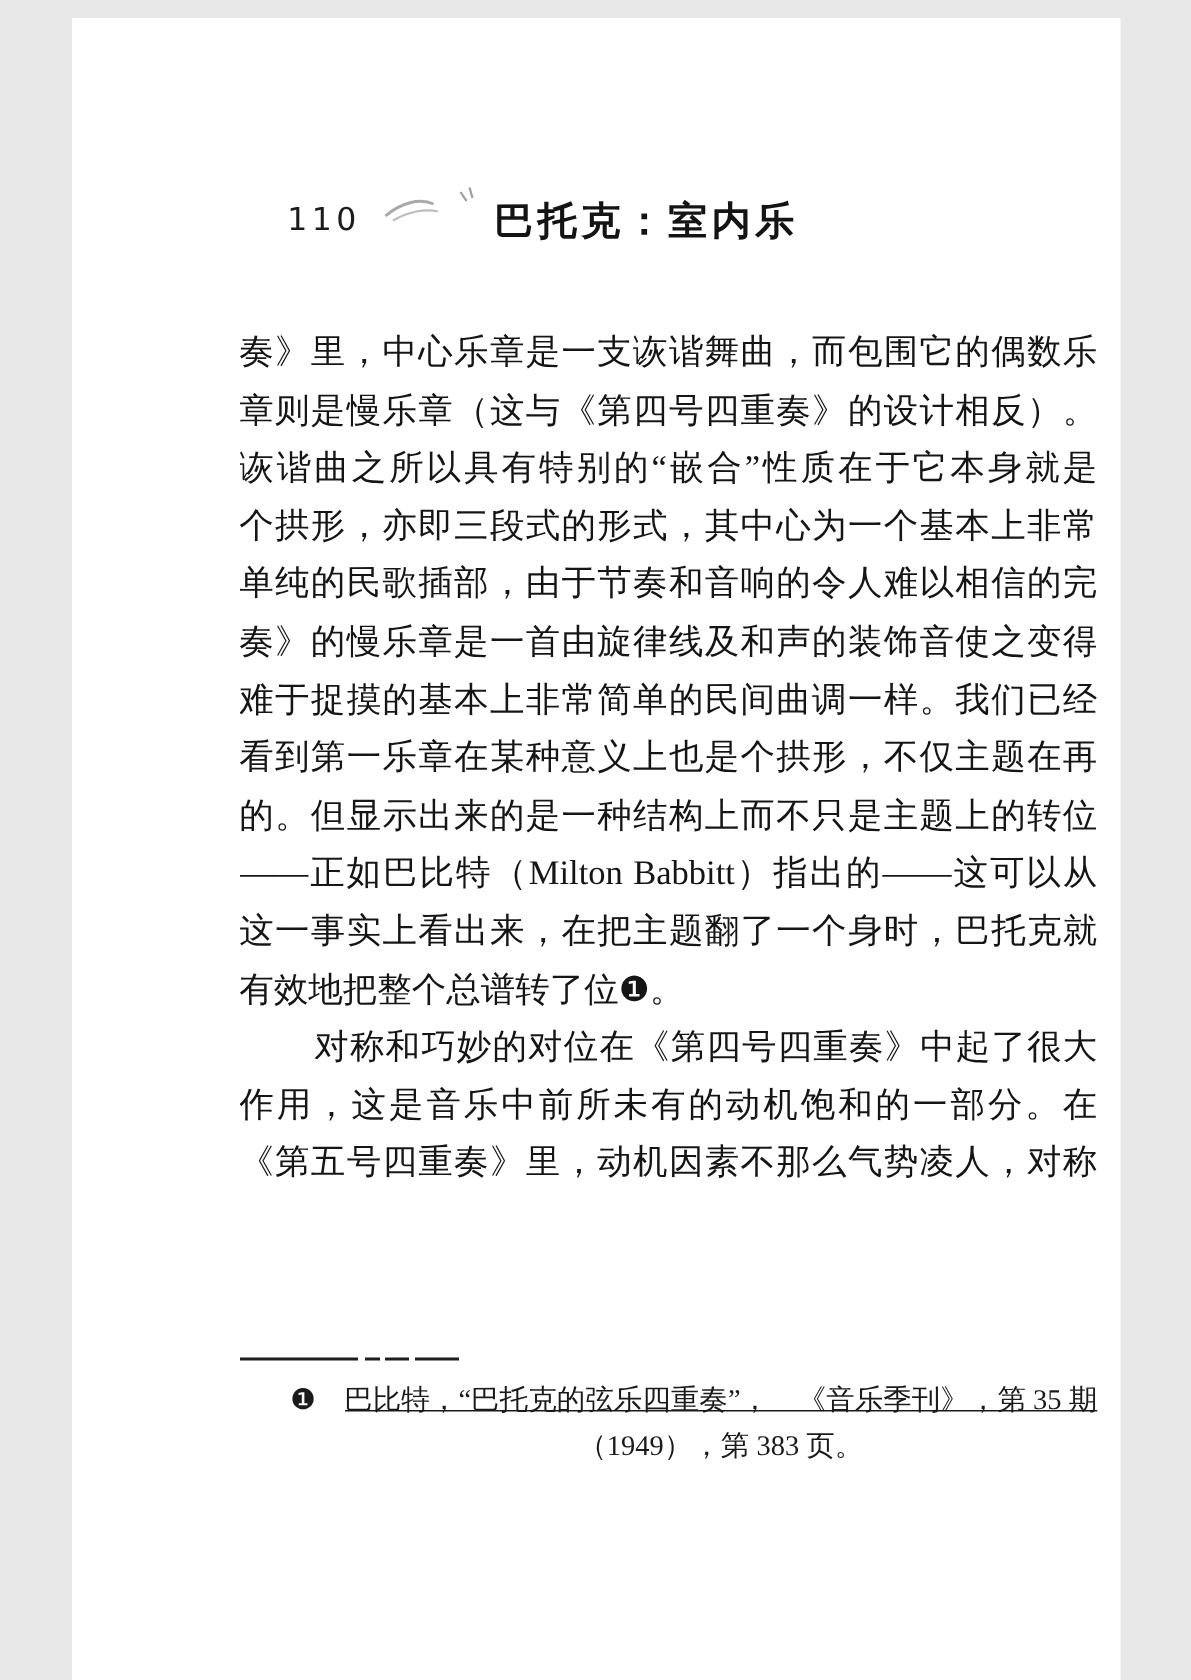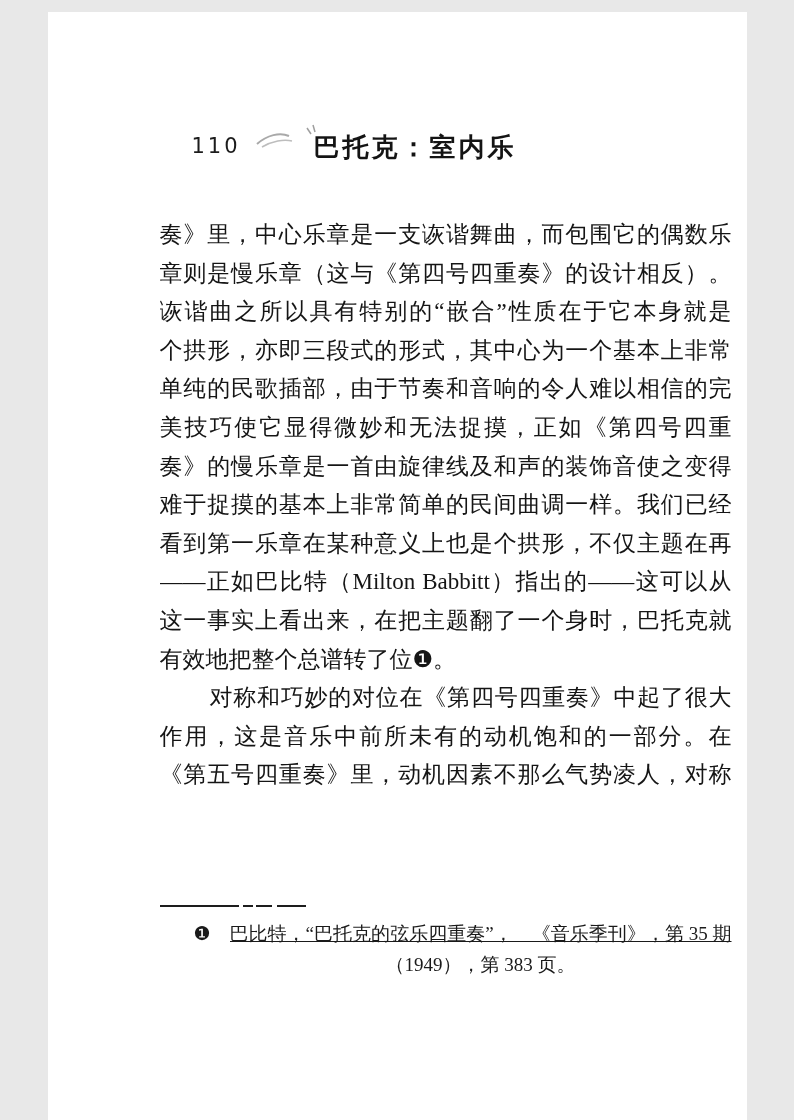--- a/index.html
+++ b/index.html
@@ -24,21 +24,21 @@
     letter-spacing: 3px;
     color: #1c1c1c;
   }
   .smudge {
     position: absolute;
     left: 205px;
     top: 108px;
   }
   .header-title {
     position: absolute;
-    left: 266px;
+    left: 282px;
     top: 118px;
     font-size: 26px;
     font-weight: 700;
     letter-spacing: 3px;
     color: #141414;
     white-space: nowrap;
   }
 
   
   .body-text {
@@ -140,24 +140,24 @@
   </span>
 
   <div class="header-title">巴托克：室内乐</div>
 
   <div class="body-text">
     <div class="line">奏》里，中心乐章是一支诙谐舞曲，而包围它的偶数乐</div>
     <div class="line">章则是慢乐章（这与《第四号四重奏》的设计相反）。</div>
     <div class="line">诙谐曲之所以具有特别的“嵌合”性质在于它本身就是</div>
     <div class="line">个拱形，亦即三段式的形式，其中心为一个基本上非常</div>
     <div class="line">单纯的民歌插部，由于节奏和音响的令人难以相信的完</div>
-    <div class="line">美技巧使它显得微妙和无法捉摸，正如《第四号四重</div>
     <div class="line">奏》的慢乐章是一首由旋律线及和声的装饰音使之变得</div>
     <div class="line">难于捉摸的基本上非常简单的民间曲调一样。我们已经</div>
     <div class="line">看到第一乐章在某种意义上也是个拱形，不仅主题在再</div>
+    <div class="line">的。但显示出来的是一种结构上而不只是主题上的转位</div>
     <div class="line">——正如巴比特（Milton Babbitt）指出的——这可以从</div>
     <div class="line">这一事实上看出来，在把主题翻了一个身时，巴托克就</div>
     <div class="line para-end">有效地把整个总谱转了位❶。</div>
     <div class="line indent">对称和巧妙的对位在《第四号四重奏》中起了很大</div>
     <div class="line">作用，这是音乐中前所未有的动机饱和的一部分。在</div>
     <div class="line">《第五号四重奏》里，动机因素不那么气势凌人，对称</div>
   </div>
 
   <div class="footnote-rule"></div>
 

